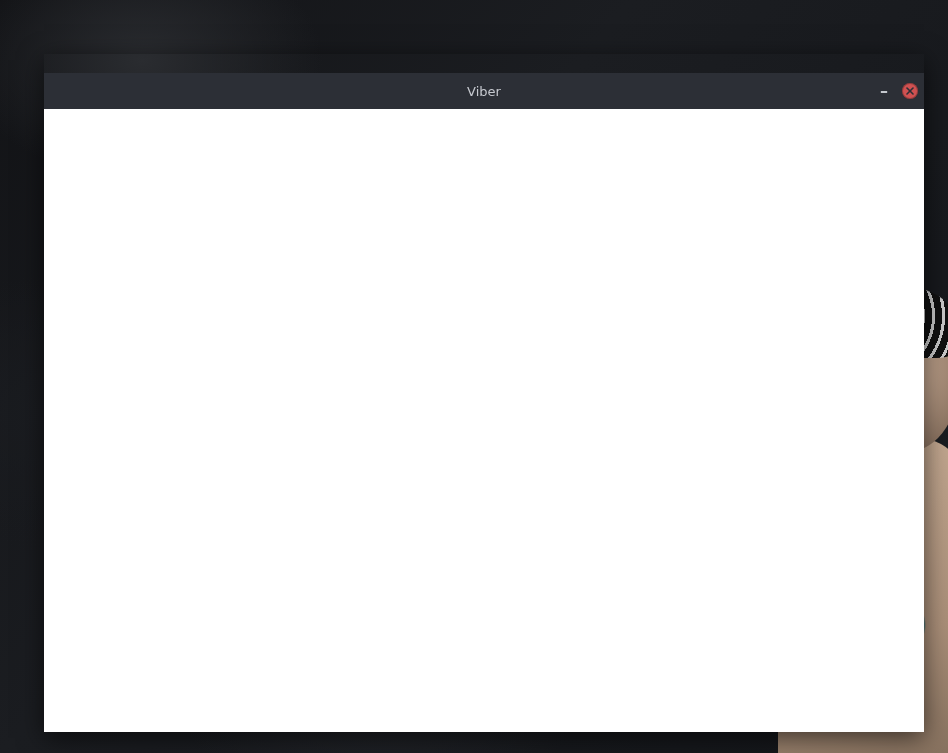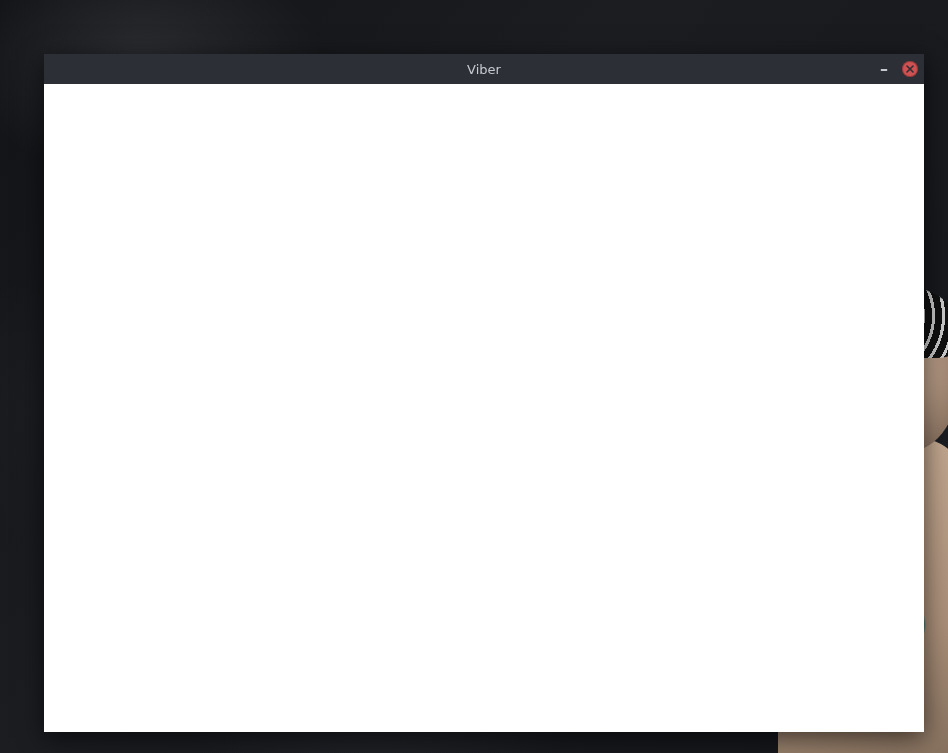--- a/index.html
+++ b/index.html
@@ -60,28 +60,29 @@
       top: 54px;
       width: 880px;
       height: 678px;
       box-shadow: 0 6px 24px rgba(0,0,0,0.6);
       display: flex;
       flex-direction: column;
       font-family: "DejaVu Sans", "Noto Sans", Arial, sans-serif;
     }
 
     .titlebar {
-      height: 30px;
+      height: 36px;
       background: #2c2f36;
       display: flex;
       align-items: center;
       position: relative;
       color: #c6c9cf;
       font-size: 13px;
       user-select: none;
+      margin-top: 19px;
     }
     .titlebar .title {
       position: absolute;
       left: 0; right: 0;
       text-align: center;
       pointer-events: none;
     }
     .titlebar .controls {
       position: absolute;
       right: 6px;

